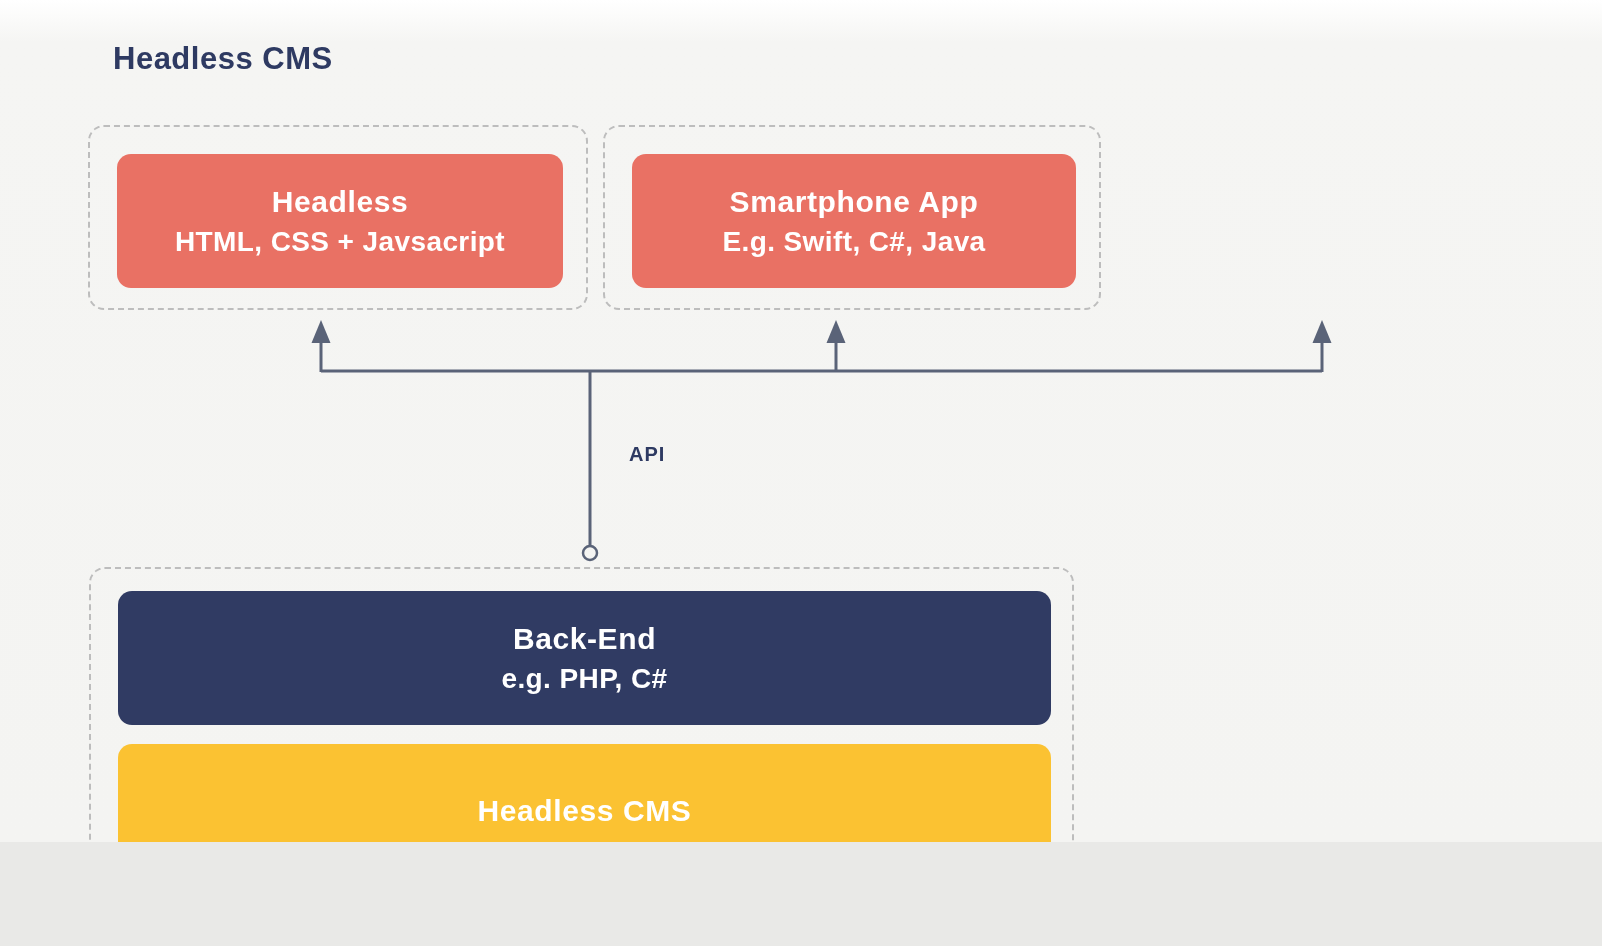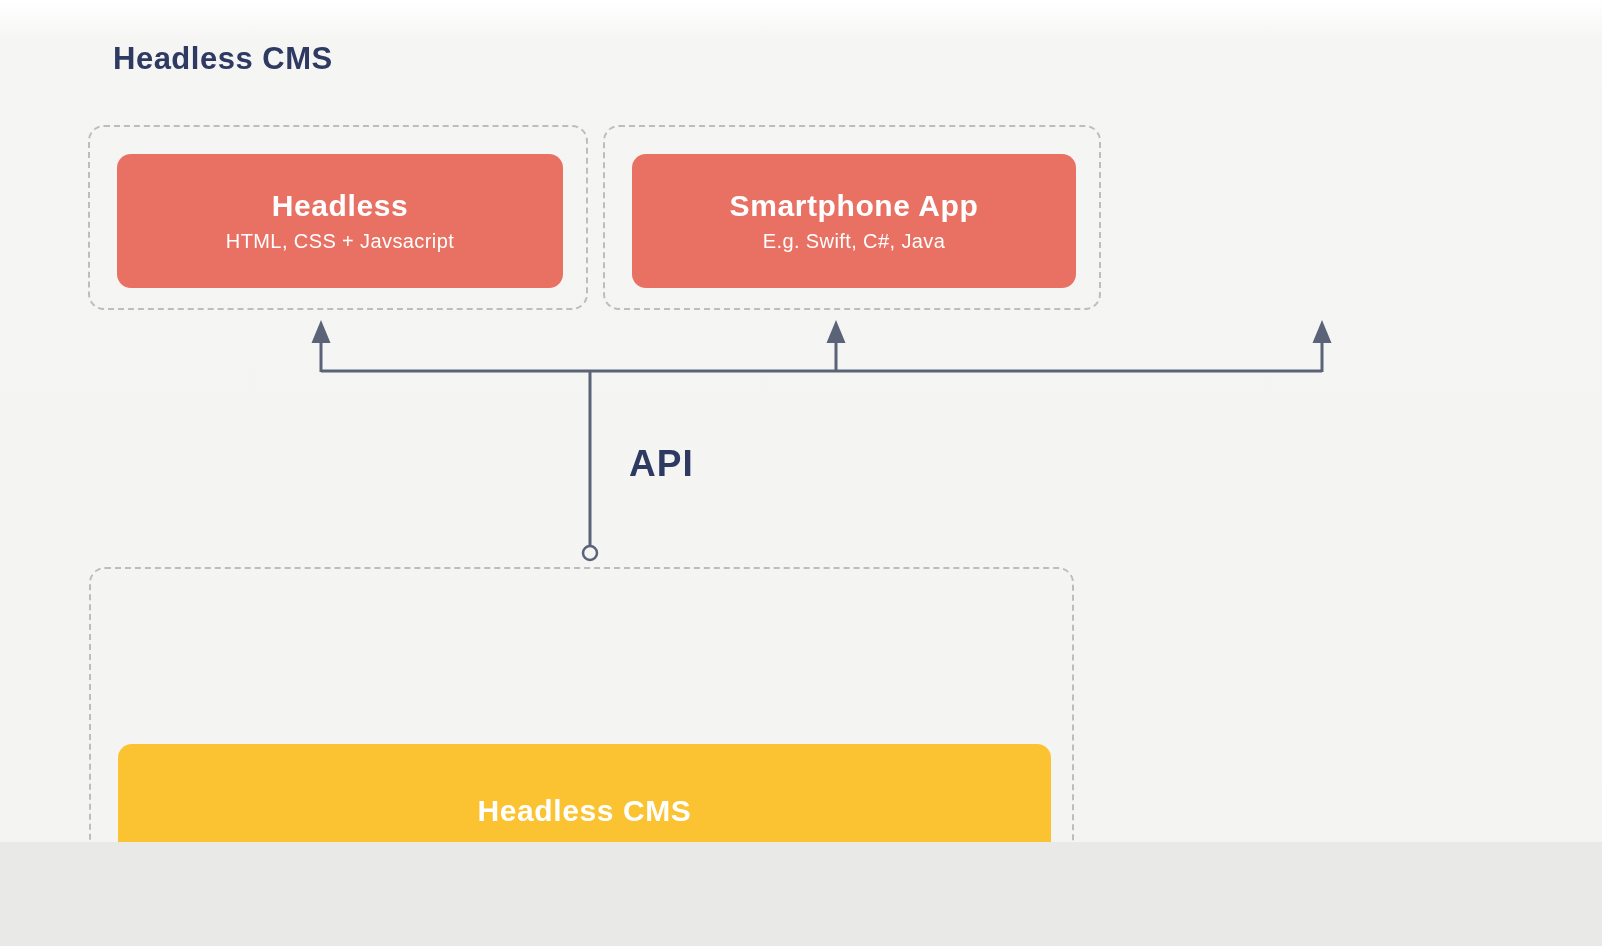--- a/index.html
+++ b/index.html
@@ -50,40 +50,40 @@
   .salmon { background: #e97164; }
   .navy   { background: #303b63; left: 27px; top: 22px;  width: 933px; height: 134px; }
   .yellow { background: #fbc232; left: 27px; top: 175px; width: 933px; height: 133px; }
 
   .card-title {
     font-size: 30px;
     font-weight: 700;
     letter-spacing: 0.6px;
   }
   .card-sub {
-    font-size: 20px;
-    font-weight: 400;
+    font-size: 28px;
+    font-weight: 700;
     letter-spacing: 0.4px;
   }
   .card-sub:empty { display: none; }
 
   .connectors {
     position: absolute;
     left: 0;
     top: 0;
     pointer-events: none;
   }
   .ln { stroke-width: 3; fill: none; }
   .ring { stroke-width: 2.5; fill: none; }
 
   .api-label {
     position: absolute;
     left: 629px;
     top: 443px;
-    font-size: 37px;
+    font-size: 20px;
     font-weight: 700;
     letter-spacing: 1px;
     color: #2e3a62;
   }
 </style>
 </head>
 <body>
 
 <div class="canvas">
 
@@ -117,18 +117,22 @@
     <line class="ln" x1="1322" y1="372" x2="1322" y2="341" stroke="#5a6378"></line>
     <polygon points="1322,320 1312.5,343 1331.5,343" fill="#5a6378"></polygon>
 
     <line class="ln" x1="590" y1="371" x2="590" y2="546" stroke="#5a6378"></line>
     <circle class="ring" cx="590" cy="553" r="7" stroke="#5a6378"></circle>
   </svg>
 
   <div class="api-label">API</div>
 
   <div class="dashed bottom-group">
+    <div class="card navy">
+      <div class="card-title">Back-End</div>
+      <div class="card-sub">e.g. PHP, C#</div>
+    </div>
     <div class="card yellow">
       <div class="card-title">Headless CMS</div>
     </div>
   </div>
 
 </div>
 
 </body></html>

